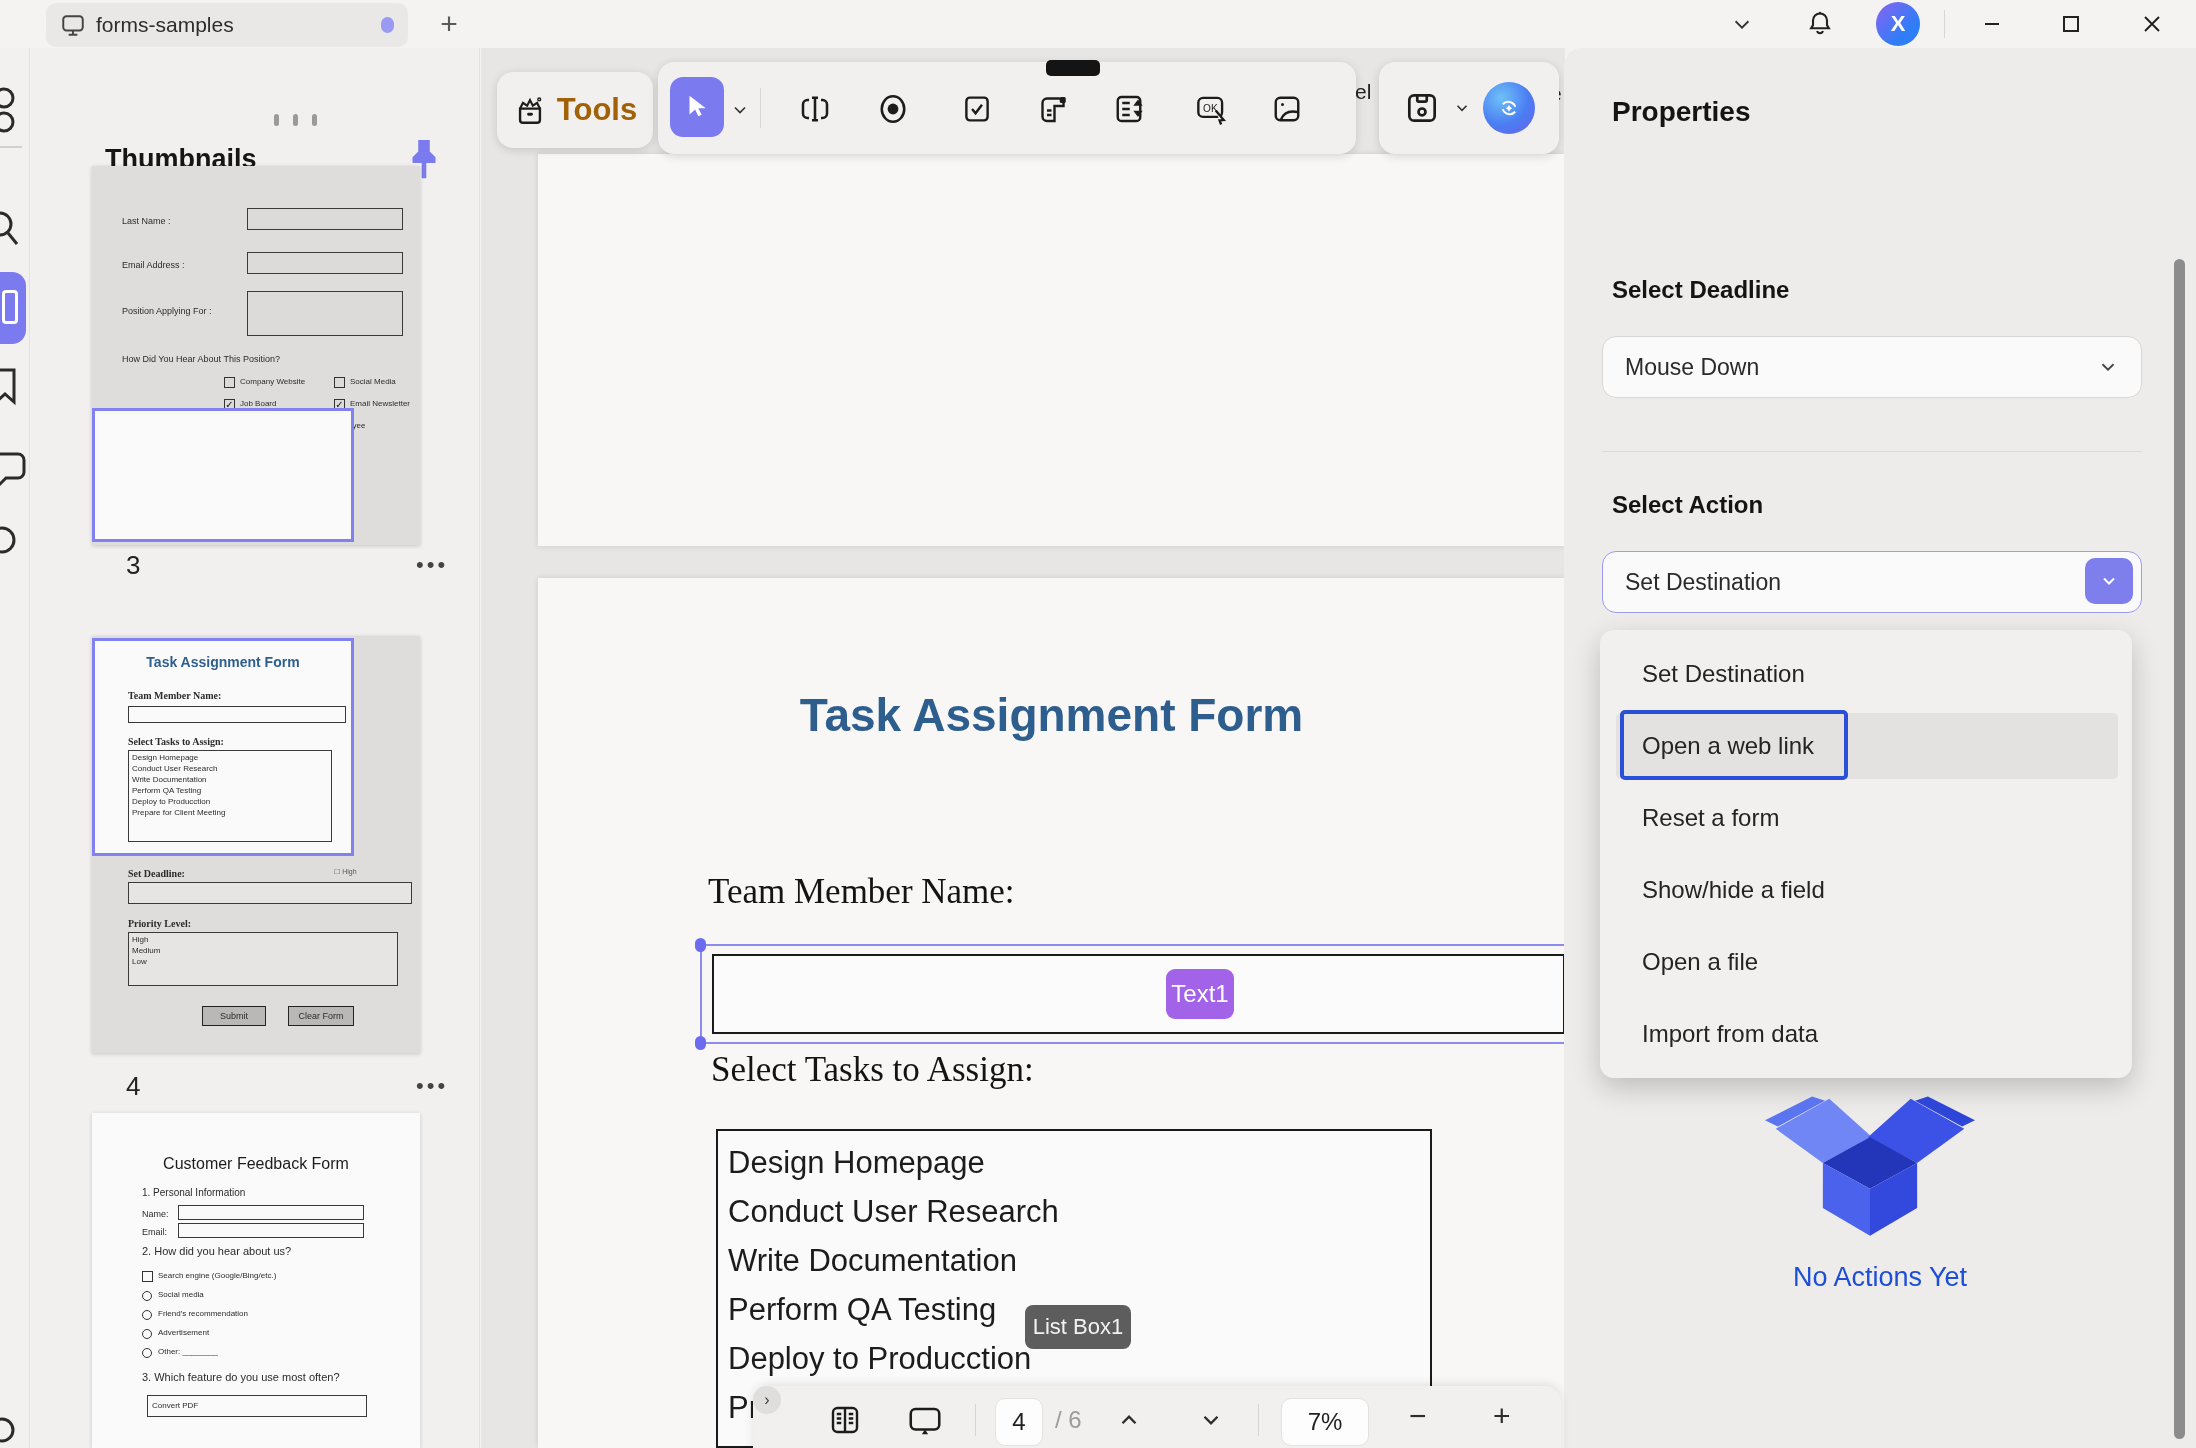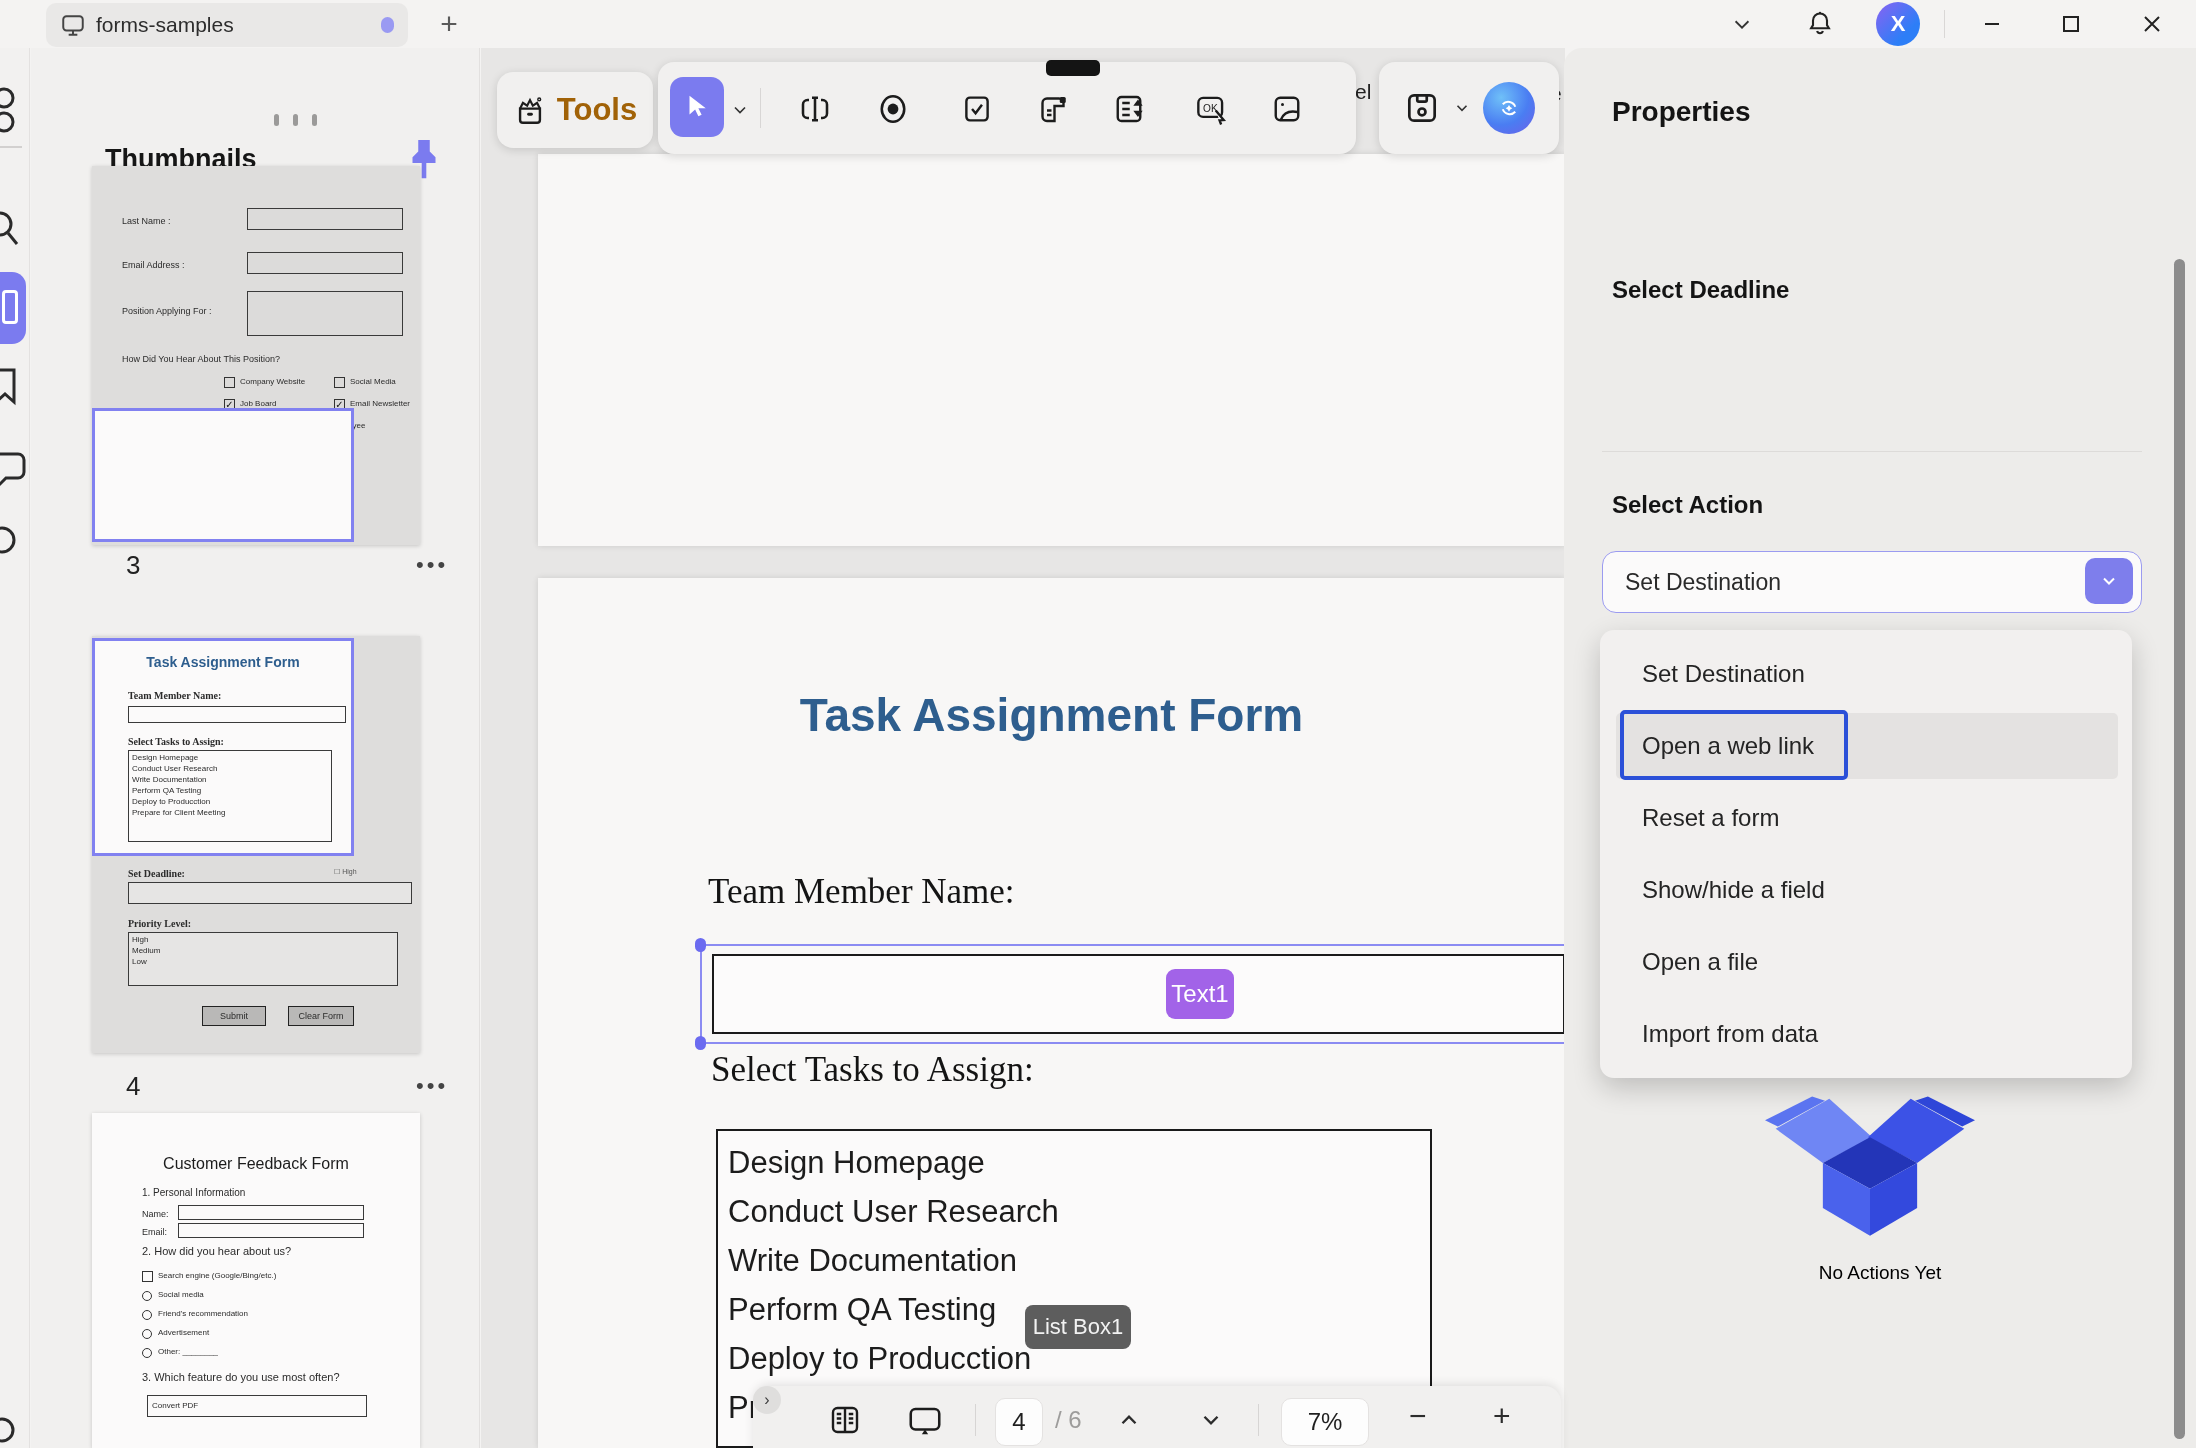--- a/index.html
+++ b/index.html
@@ -78,21 +78,21 @@
            display:flex;align-items:center;padding:0 22px;font-size:23px;color:#2a2a2a;}
   #act-select{border:1.6px solid #9b9bf0;}
   #act-btn{position:absolute;right:8px;top:6px;width:48px;height:46px;background:#7e7eec;border-radius:10px;
            display:flex;align-items:center;justify-content:center;}
   #pdivider{left:38px;top:403px;width:540px;height:1px;background:#dddbd9;}
   #menu{left:36px;top:582px;width:532px;height:448px;background:#f2f0ef;border-radius:14px;
         box-shadow:0 10px 28px rgba(0,0,0,.20);}
   .mitem{position:absolute;left:42px;font-size:24px;color:#242424;white-space:nowrap;}
   #mi-hl{position:absolute;left:16px;top:83px;width:502px;height:66px;background:#e4e2e1;border-radius:5px;}
   #mi-box{position:absolute;left:20px;top:80px;width:228px;height:70px;border:4px solid #2b50d8;border-radius:5px;}
-  #empty-caption{left:0;top:1214px;width:632px;text-align:center;font-size:19px;color:#000000;}
+  #empty-caption{left:0;top:1214px;width:632px;text-align:center;font-size:27px;color:#1d4ed8;}
   #pscroll{left:610px;top:211px;width:11px;height:1180px;background:#8c8c8c;border-radius:6px;}
 
   
   #bottombar{left:753px;top:1386px;width:808px;height:72px;background:#f1f0ef;border-radius:16px 16px 0 0;
              box-shadow:0 -2px 10px rgba(0,0,0,.10);}
   .bb{position:absolute;top:14px;width:40px;height:40px;display:flex;align-items:center;justify-content:center;}
   #bb-expand{left:16px;top:22px;width:28px;height:28px;border-radius:50%;background:#dfdedd;
              display:flex;align-items:center;justify-content:center;font-size:16px;color:#3d3d3d;}
   .bb-div{position:absolute;top:18px;width:1px;height:32px;background:#d7d5d4;}
   .bb-field{position:absolute;top:12px;height:48px;background:#fdfdfd;border-radius:10px;border:1px solid #e4e2e1;
@@ -386,20 +386,26 @@
         <path d="M12 9.5l1 1.7 1.7 1-1.7 1-1 1.7-1-1.7-1.7-1 1.7-1z" fill="#fff" stroke="none"></path>
       </svg>
     </div>
   </div>
 
   <div id="props" class="abs">
     <div id="props-title" class="abs">Properties</div>
 
 
     <div class="abs plabel" style="left:48px;top:228px">Select Deadline</div>
+    <div class="pselect" style="top:288px">
+      <span>Mouse Down</span>
+      <svg style="margin-left:auto" width="22" height="22" viewBox="0 0 24 24">
+        <path d="M6 9l6 6 6-6" fill="none" stroke="#444" stroke-width="2"></path>
+      </svg>
+    </div>
 
     <div id="pdivider" class="abs"></div>
 
     <div class="abs plabel" style="left:48px;top:443px">Select Action</div>
     <div class="pselect" id="act-select" style="top:503px">
       <span>Set Destination</span>
       <div id="act-btn">
         <svg width="20" height="20" viewBox="0 0 24 24">
             <path d="M6 9l6 6 6-6" fill="none" stroke="#fff" stroke-width="2.4"></path>
           </svg>

